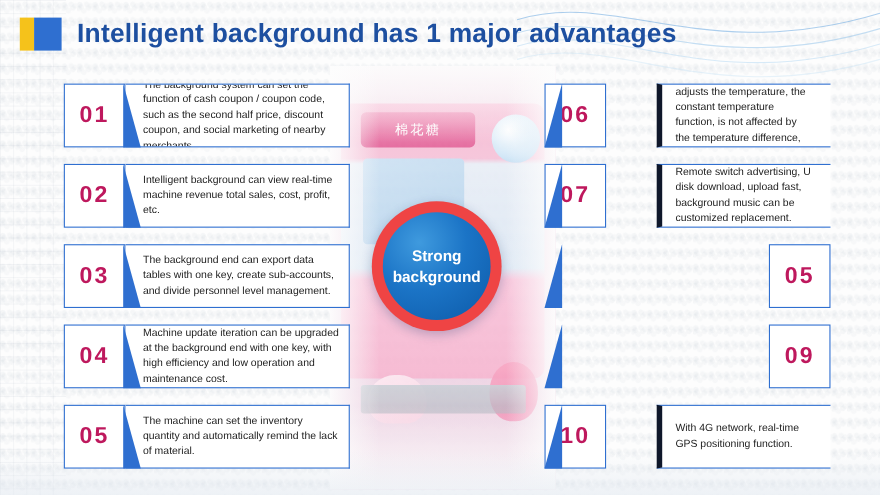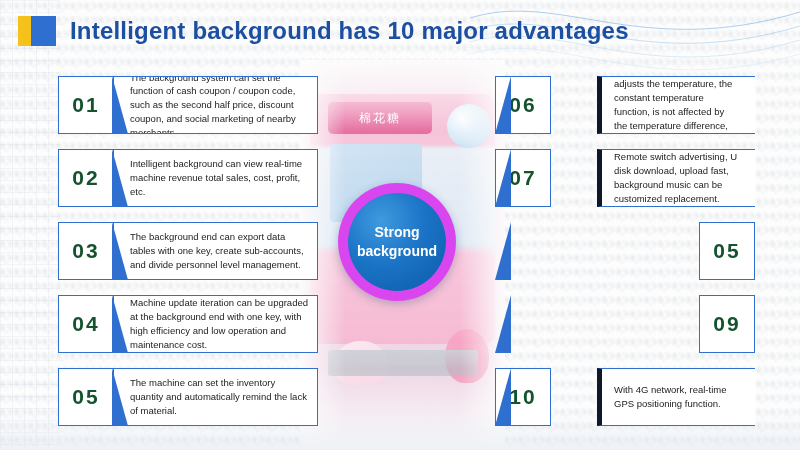--- a/index.html
+++ b/index.html
@@ -157,21 +157,21 @@
     letter-spacing: .2px;
     white-space: nowrap;
   }
 
   
   .circle-wrap {
     position: absolute;
     left: 338px; top: 183px;
     width: 118px; height: 118px;
     border-radius: 50%;
-    background: #d946ef;
+    background: #ef4444;
     box-shadow: 0 3px 10px rgba(30,60,110,.28);
     display: flex;
     align-items: center;
     justify-content: center;
   }
   .circle {
     width: 98px; height: 98px;
     border-radius: 50%;
     background: radial-gradient(circle at 34% 28%, #3f9ade 0%, #1b74c6 45%, #0d5aa8 100%);
     color: #ffffff;
@@ -204,21 +204,21 @@
   .num-box {
     position: relative;
     width: 56px;
     flex: 0 0 56px;
     background: #ffffff;
     border: 1px solid #2f6fd0;
     box-sizing: border-box;
     display: flex;
     align-items: center;
     justify-content: center;
-    color: #14532d;
+    color: #be185d;
     font-size: 21px;
     font-weight: bold;
     letter-spacing: 2px;
     z-index: 2;
   }
   .txt-box {
     position: relative;
     flex: 1;
     background: #ffffff;
     border: 1px solid #2f6fd0;
@@ -291,21 +291,21 @@
     <div class="legs"></div>
   </div>
   <div class="photo-fade"></div>
   <div class="bg-bottom"></div>
 
   <div class="header">
     <div class="logo-mark">
       <div class="sq-y"></div>
       <div class="sq-b"></div>
     </div>
-    <div class="title">Intelligent background has 10 major advantages</div>
+    <div class="title">Intelligent background has 1 major advantages</div>
   </div>
 
   <div class="circle-wrap">
     <div class="circle">Strong background</div>
   </div>
 
   <div class="col col-left">
 
     <div class="item item-left">
       <div class="num-box">01</div>

